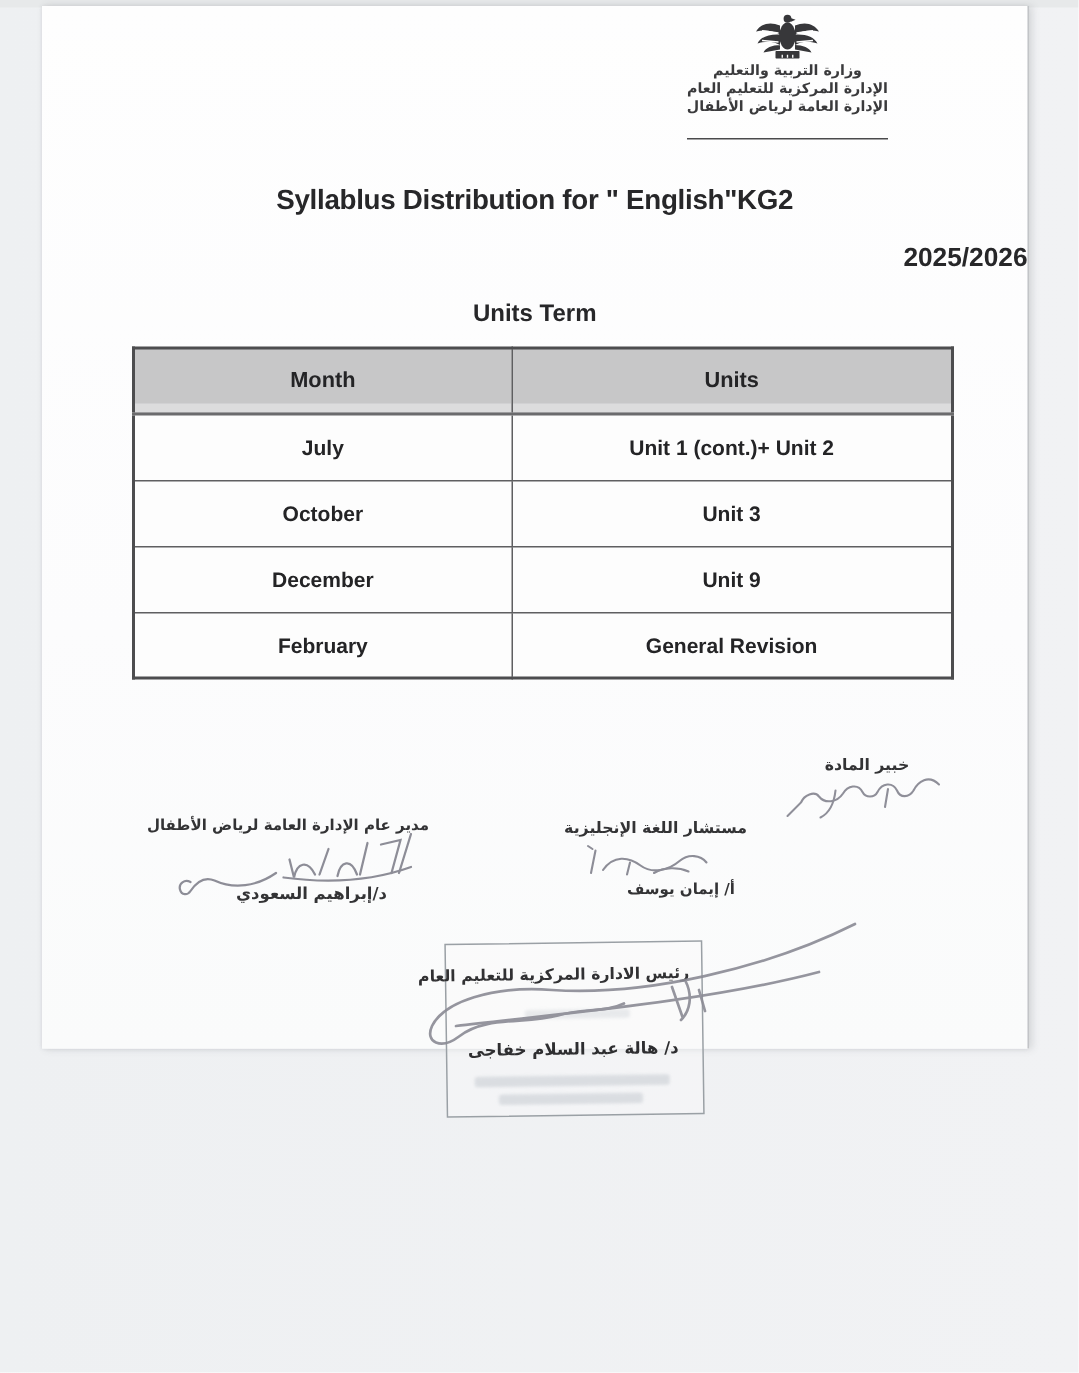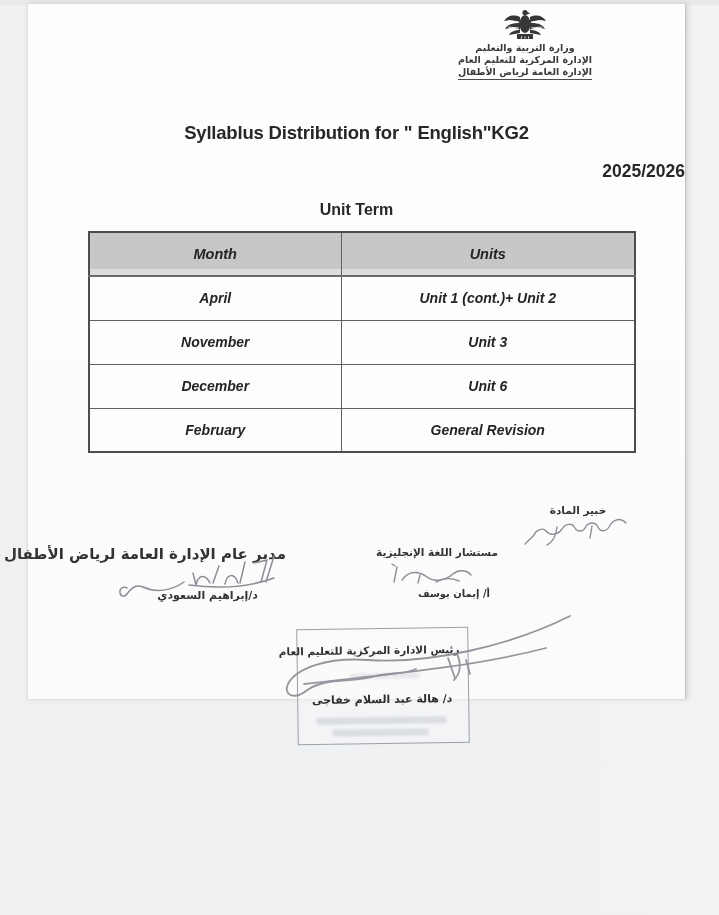--- a/index.html
+++ b/index.html
@@ -21,21 +21,21 @@
     box-shadow:2px 0 5px rgba(80,84,90,0.18), -1px 0 2px rgba(120,124,130,0.12);
   }
   
   .ministry { position:absolute; right:60px; top:0; width:200px; text-align:center; }
   .emblem { display:block; margin:4px auto 1px auto; }
   .ministry-lines{
     font-family:"DejaVu Sans",sans-serif;
     font-weight:bold; font-size:9.5px; line-height:12px; color:#3a3a3c;
     direction:rtl;
   }
-  .ministry-lines .underlined{ border-bottom:1px solid #4a4a4c; padding-bottom:1px; display:inline-block; }
+  .ministry-lines .underlined{ border-bottom:1px solid #4a4a4c; padding-bottom:14px; display:inline-block; }
   
   .title-block{ position:absolute; left:0; top:118px; width:100%; text-align:center; }
   .doc-title{ font-size:18.5px; font-weight:bold; letter-spacing:-0.2px; color:#272729; }
   .doc-year { margin-top:17px; font-size:17.5px; font-weight:bold; color:#272729;text-align:right; }
   .doc-term { margin-top:19px; font-size:16px; font-weight:bold; color:#272729; }
   
   table.syllabus{
     position:absolute; left:60px; top:227px; width:546px;
     border-collapse:collapse; table-layout:fixed;
   }
@@ -44,28 +44,28 @@
   table.syllabus th, table.syllabus td{
     border:1px solid #5f5f61; text-align:center; vertical-align:middle;
     font-weight:bold; color:#242426;
   }
   table.syllabus th{
     height:44px; background:#c7c7c8; font-size:14.5px;
     border-bottom:2px solid #6b6b6d;
     box-shadow:inset 0 -6px 0 #dcdcdd;
   }
   table.syllabus td{ height:44px; font-size:14px; background:#fdfdfd; }
-  table.syllabus{ border:2px solid #4d4d4f;font-style:italic; }
+  table.syllabus{ border:2px solid #4d4d4f; }
   
   .sig-title, .sig-name{
     position:absolute; font-family:"DejaVu Sans",sans-serif; font-weight:bold;
     direction:rtl; color:#333335; white-space:nowrap;
   }
   .expert-title{ left:495px; top:500px; width:110px; text-align:center; font-size:10.5px; }
-  .director-title{ left:82px; top:541px; width:176px; text-align:center; font-size:15px; }
+  .director-title{ left:82px; top:541px; width:176px; text-align:center; font-size:10px; }
   .director-name{ left:70px; top:585px; width:160px; text-align:right; font-size:11px; }
   .consultant-title{ left:350px; top:542px; width:120px; text-align:center; font-size:10.5px; }
   .consultant-name{ left:352px; top:584px; width:110px; text-align:right; font-size:10px; }
   .sig-svg{ position:absolute; overflow:visible; }
   .sig-expert-svg{ left:486px; top:507px; }
   .sig-director-svg{ left:86px; top:550px; }
   .sig-consultant-svg{ left:360px; top:554px; }
   
   .stamp-box{
     position:absolute; left:269px; top:624px; width:172px; height:116px;
@@ -118,46 +118,46 @@
     <div class="ministry-lines">
       <div>وزارة التربية والتعليم</div>
       <div>الإدارة المركزية للتعليم العام</div>
       <div><span class="underlined">الإدارة العامة لرياض الأطفال</span></div>
     </div>
   </div>
 
   <div class="title-block">
     <div class="doc-title">Syllablus Distribution for " English"KG2</div>
     <div class="doc-year">2025/2026</div>
-    <div class="doc-term">Unit Term</div>
+    <div class="doc-term">Units Term</div>
   </div>
 
   <table class="syllabus">
     <colgroup>
         <col class="c1">
         <col class="c2">
       </colgroup>
     <thead>
       <tr>
         <th>Month</th>
         <th>Units</th>
       </tr>
     </thead>
     <tbody>
       <tr>
-        <td>April</td>
+        <td>July</td>
         <td>Unit 1 (cont.)+ Unit 2</td>
       </tr>
       <tr>
-        <td>November</td>
+        <td>October</td>
         <td>Unit 3</td>
       </tr>
       <tr>
         <td>December</td>
-        <td>Unit 6</td>
+        <td>Unit 9</td>
       </tr>
       <tr>
         <td>February</td>
         <td>General Revision</td>
       </tr>
     </tbody>
   </table>
 
   <div class="sig-title expert-title">خبير المادة</div>
   <svg class="sig-svg sig-expert-svg" width="118" height="42">

